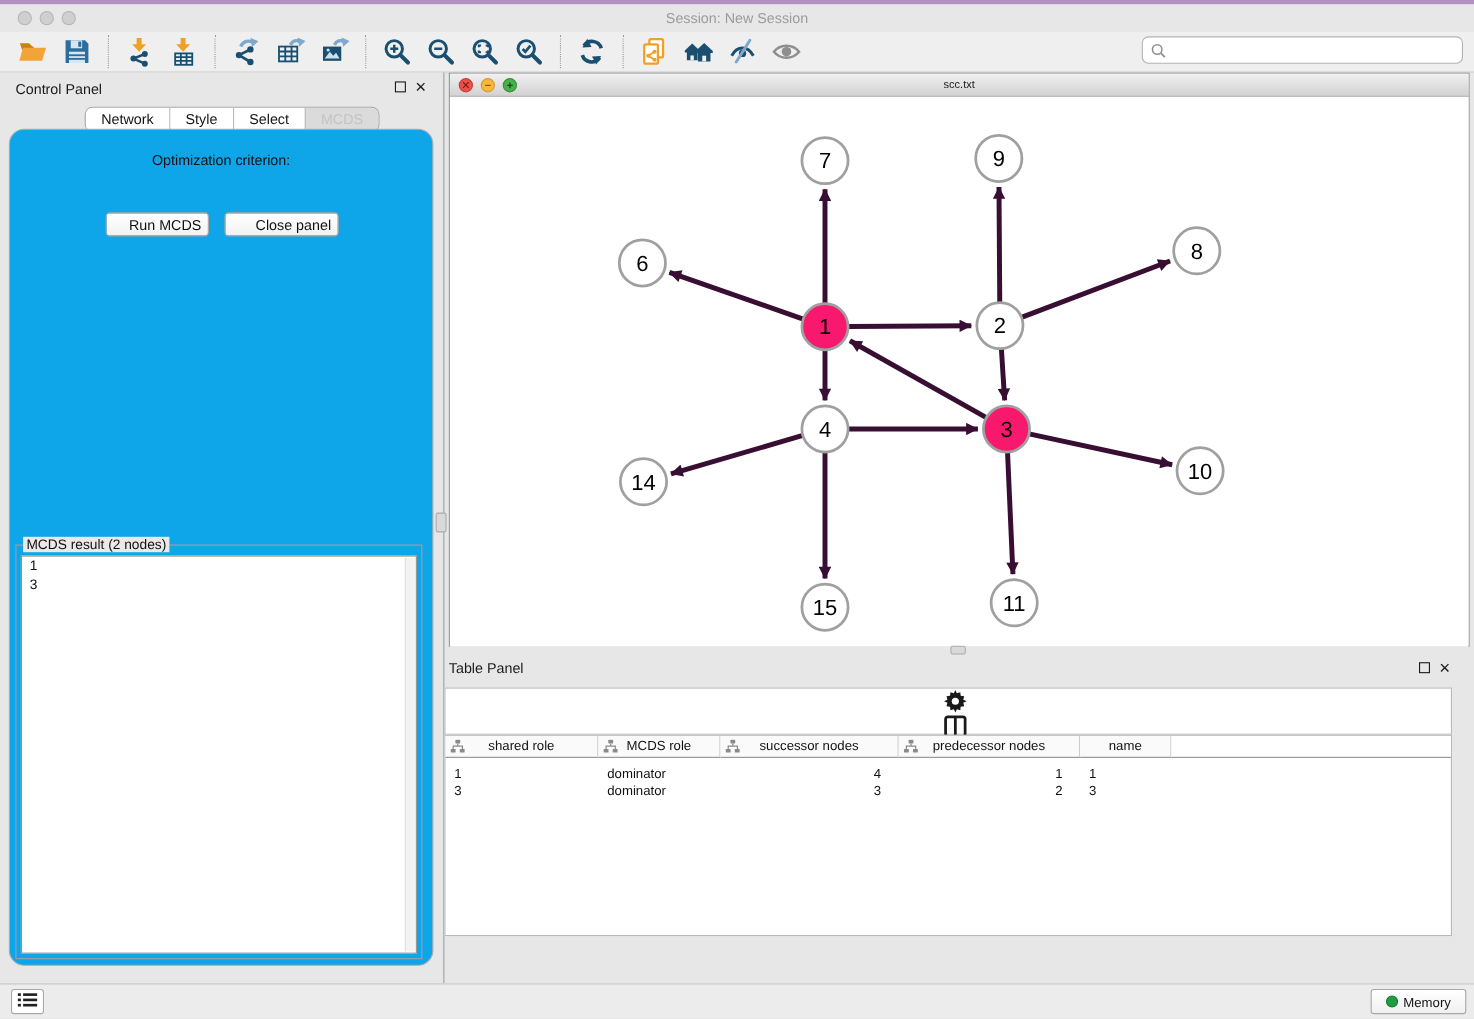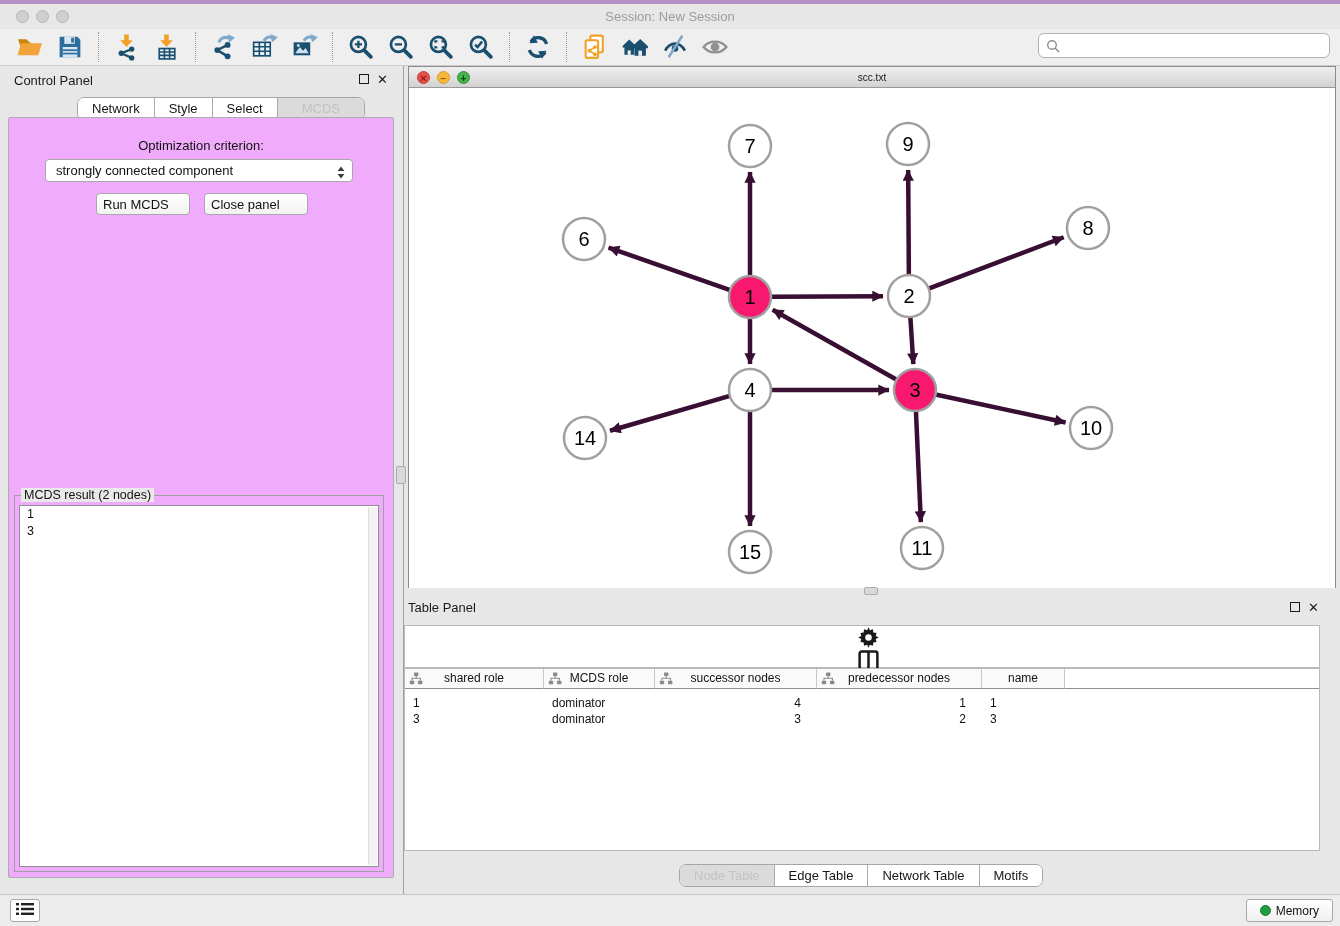--- a/index.html
+++ b/index.html
@@ -34,28 +34,28 @@
   .seg .tab{font-size:13px;color:#151515;background:#FFF;text-align:center;border-right:1px solid #ABABAB;
     padding:0;line-height:21px;height:21px;cursor:default;}
   .seg .tab:last-child{border-right:none;}
   .seg .tab.selected{background:#DBDBDB;color:#C3C3C3;}
 
   
   .control-panel{left:0;top:66px;width:402px;height:828px;background:#E7E7E7;}
   .panel-title{font-size:13px;color:#1A1A1A;}
   .float-icon{width:10px;height:10px;border:1.6px solid #1A1A1A;display:inline-block;}
   .close-icon{font-size:13px;font-weight:bold;color:#1A1A1A;line-height:12px;}
-  .cp-content{left:8px;top:117px;width:386px;height:761px;border:1px solid #ADADAD;border-radius:2px;
-    background:#f0abfc;}
+  .cp-content{left:8px;top:117px;width:386px;height:761px;border:1px solid #ADADAD;border-radius:14px;
+    background:#0ea5e9;}
   .opt-label{left:0;top:20px;width:100%;text-align:center;font-size:13px;color:#111;}
   .dropdown{left:36px;top:41px;width:308px;height:23px;background:#FFF;border:1px solid #A8A8A8;
     border-radius:4px;font-size:13px;color:#111;line-height:21px;padding-left:10px;}
   .dropdown .stepper{position:absolute;right:7px;top:4px;}
   .btn{background:linear-gradient(#FFFFFF,#F2F2F2);border:1px solid #A8A8A8;border-radius:4px;
-    font-size:13px;color:#111;text-align:left;line-height:20px;height:22px;}
+    font-size:13px;color:#111;text-align:right;line-height:20px;height:22px;}
   .fieldset{left:5px;top:377px;width:370px;height:377px;border:1px solid #A0A0A0;}
   .fieldset .legend{position:absolute;left:6px;top:-8px;background:#E9E9E9;padding:0 3px;
     font-size:12.5px;color:#111;}
   .result-area{position:absolute;left:4px;top:9px;right:4px;bottom:4px;background:#FFF;
     border:1px solid #8F8F8F;font-size:12.5px;color:#111;}
   .result-area .line{padding:0 0 0 7px;line-height:17px;}
   .result-area .line:first-child{padding-top:2px;}
   .vscroll{position:absolute;right:1px;top:1px;bottom:1px;width:9px;background:#F3F3F3;
     border-left:1px solid #E0E0E0;}
 
@@ -270,34 +270,25 @@
 
 <div class="abs control-panel">
   <div class="abs panel-title" style="left:14px;top:7px">Control Panel</div>
   <span class="abs float-icon" style="left:359px;top:8px"></span>
   <span class="abs close-icon" style="left:377px;top:8px">✕</span>
 
   <div class="abs seg" style="left:77px;top:31px" id="cp-tabs">
       <span class="tab" style="padding: 0px 14px;">Network</span>
       <span class="tab" style="padding: 0px 14px;">Style</span>
       <span class="tab" style="padding: 0px 14px;">Select</span>
-      <span class="tab selected" style="padding: 0px 24px;">MCDS</span>
+      <span class="tab selected" style="padding: 0px 14px;">MCDS</span>
     </div>
 
   <div class="abs cp-content" style="top:51px">
     <div class="abs opt-label">Optimization criterion:</div>
-    <div class="abs dropdown">
-      <span>strongly connected component</span>
-      <span class="stepper">
-        <svg width="8" height="13" viewBox="0 0 8 13">
-            <path d="M4 .5 7.4 5H.6z" fill="#3A3A3A"></path>
-            <path d="M4 12.5.6 8h6.8z" fill="#3A3A3A"></path>
-          </svg>
-      </span>
-    </div>
     <button class="abs btn" style="left:87px;top:75px;width:94px">Run MCDS</button>
     <button class="abs btn" style="left:195px;top:75px;width:104px">Close panel</button>
 
     <div class="abs fieldset">
       <span class="legend">MCDS result (2 nodes)</span>
       <div class="result-area" id="result-area">
         <div class="vscroll"></div>
       <div class="line">1</div>
           <div class="line">3</div>
         </div>
@@ -468,26 +459,20 @@
       </div>
       <div class="tr" style="top: 42px;">
         <div class="td" style="left: 0px; width: 139px; text-align: left; padding: 0px 0px 0px 8px;">3</div>
         <div class="td" style="left: 139px; width: 111px; text-align: left; padding: 0px 0px 0px 8px;">dominator</div>
         <div class="td" style="left: 250px; width: 162px; text-align: right; padding: 0px 16px 0px 0px;">3</div>
         <div class="td" style="left: 412px; width: 165px; text-align: right; padding: 0px 16px 0px 0px;">2</div>
         <div class="td" style="left: 577px; width: 83px; text-align: left; padding: 0px 0px 0px 8px;">3</div>
       </div>
     </div>
 
-  <div class="abs seg tp-tabs" id="tp-tabs">
-      <span class="tab selected" style="padding: 0px 14px;">Node Table</span>
-      <span class="tab" style="padding: 0px 14px;">Edge Table</span>
-      <span class="tab" style="padding: 0px 14px;">Network Table</span>
-      <span class="tab" style="padding: 0px 14px;">Motifs</span>
-    </div>
 </div>
 
 <div class="abs statusbar">
   <button class="abs list-btn">
     <span>
       <svg width="18" height="14" viewBox="0 0 18 14">
           <g fill="#222">
             <rect y="1" width="3" height="2.4"></rect>
             <rect x="5" y="1" width="13" height="2.4"></rect>
             <rect y="5.8" width="3" height="2.4"></rect>

